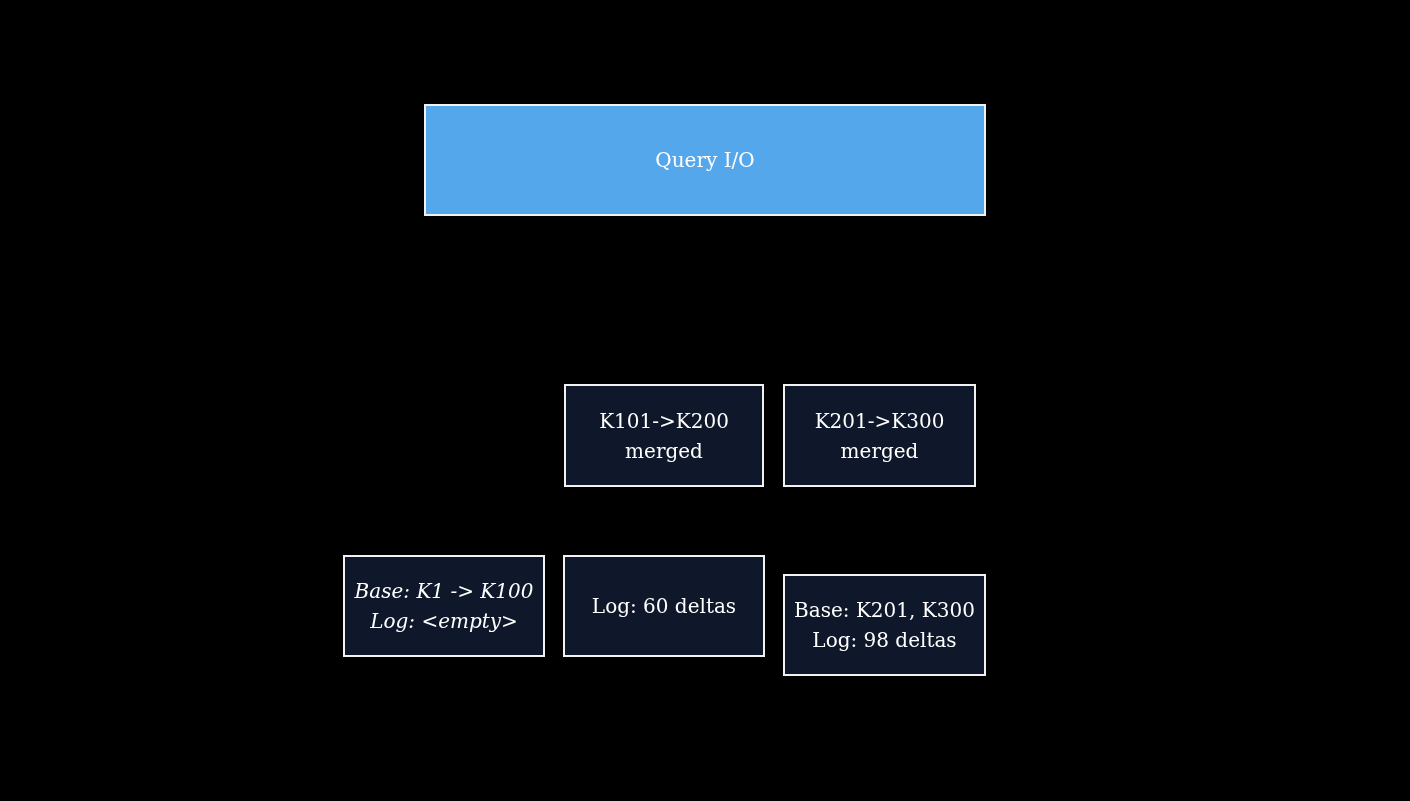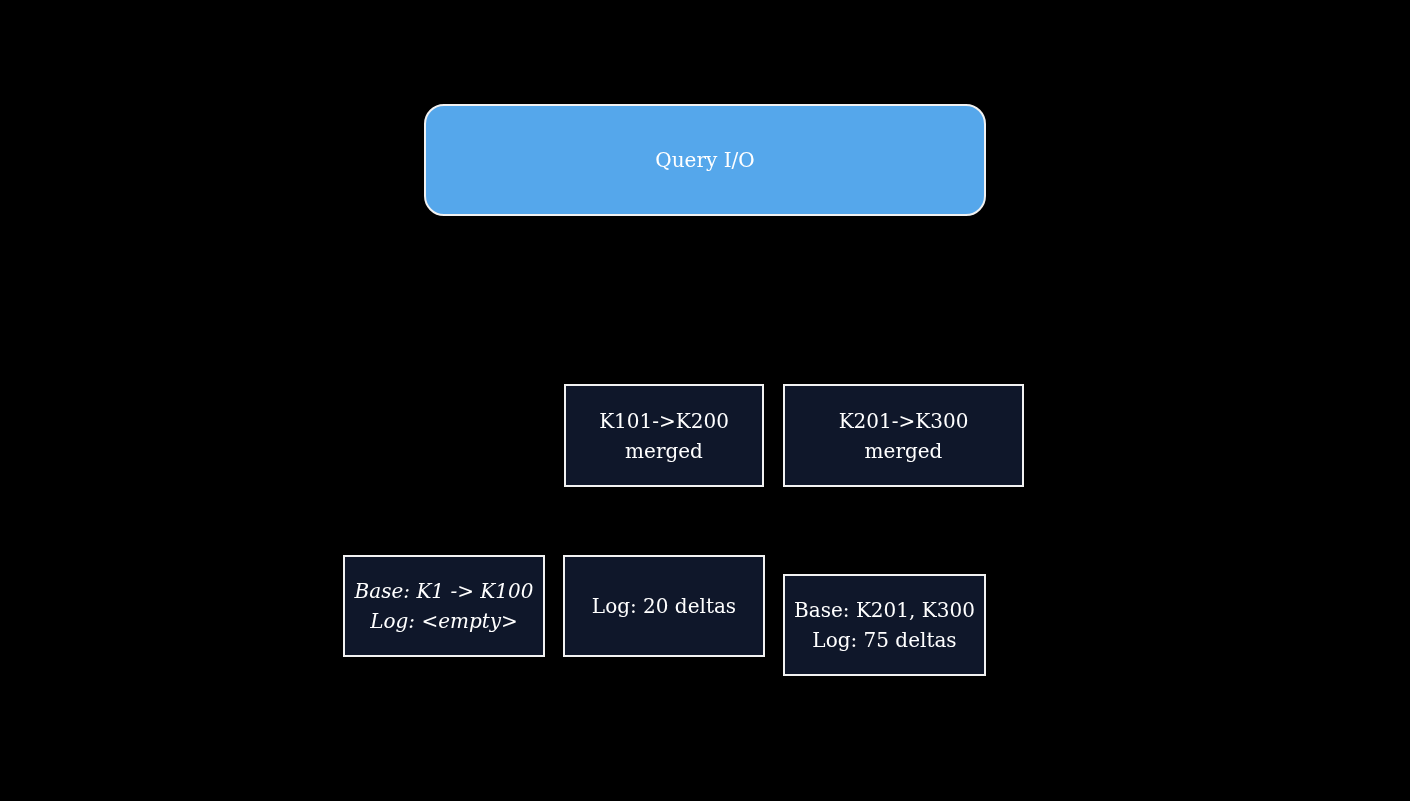--- a/index.html
+++ b/index.html
@@ -23,30 +23,29 @@
     flex-direction: column;
     align-items: center;
     justify-content: center;
     text-align: center;
     color: #ffffff;
     font-size: 20px;
     line-height: 30px;
   }
   .box-light {
     background: #55a7eb;
-    border-radius: 20px;
   }
   .box-dark {
     background: #0f172a;
   }
   
   #query-io-box   { left: 424px; top: 104px; width: 562px; height: 112px; }
   
   #merged-box-0   { left: 564px; top: 384px; width: 200px; height: 103px; }
-  #merged-box-1   { left: 783px; top: 384px; width: 241px; height: 103px; }
+  #merged-box-1   { left: 783px; top: 384px; width: 193px; height: 103px; }
   
   #base-box-0     { left: 343px; top: 555px; width: 202px; height: 102px; font-style: italic; }
   #base-box-1     { left: 563px; top: 555px; width: 202px; height: 102px; }
   #base-box-2     { left: 783px; top: 555px; width: 203px; height: 102px; margin-top: 19px; }
   .box .line { width: 100%; }
 </style>
 </head>
 <body>
 
 <div class="canvas">
@@ -64,21 +63,21 @@
     <div class="line">K201-&gt;K300</div>
     <div class="line">merged</div>
   </div>
 
   <div class="box box-dark" id="base-box-0">
     <div class="line">Base: K1 -&gt; K100</div>
     <div class="line">Log: &lt;empty&gt;</div>
   </div>
 
   <div class="box box-dark" id="base-box-1">
-    <div class="line">Log: 20 deltas</div>
+    <div class="line">Log: 60 deltas</div>
   </div>
 
   <div class="box box-dark" id="base-box-2">
     <div class="line">Base: K201, K300</div>
-    <div class="line">Log: 75 deltas</div>
+    <div class="line">Log: 98 deltas</div>
   </div>
 
 </div>
 
 </body></html>

